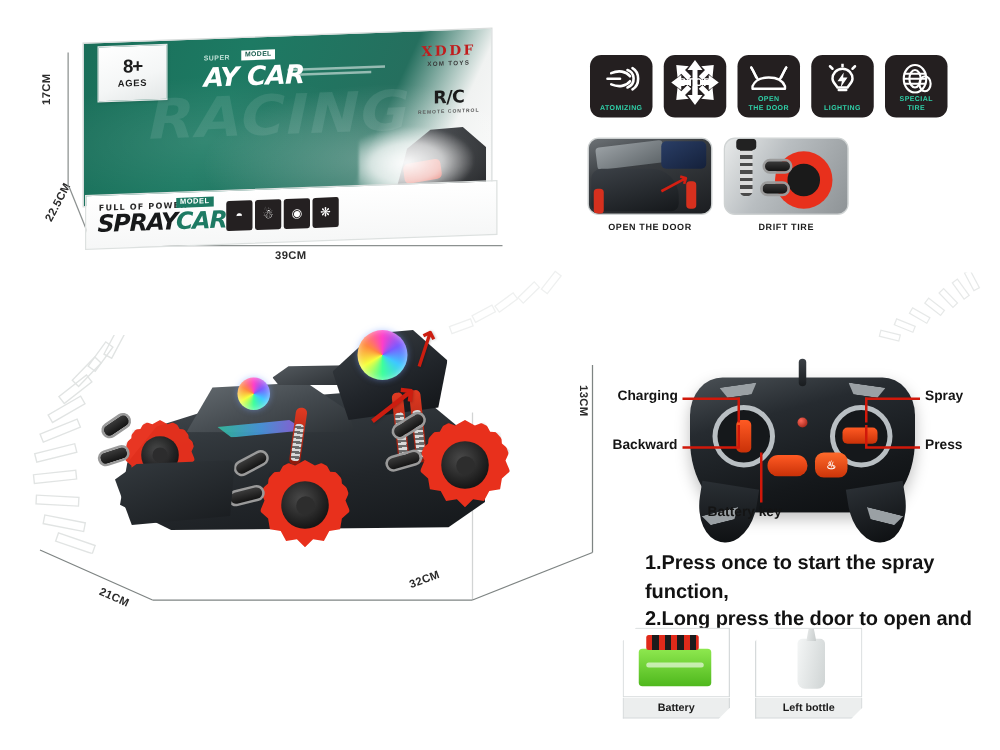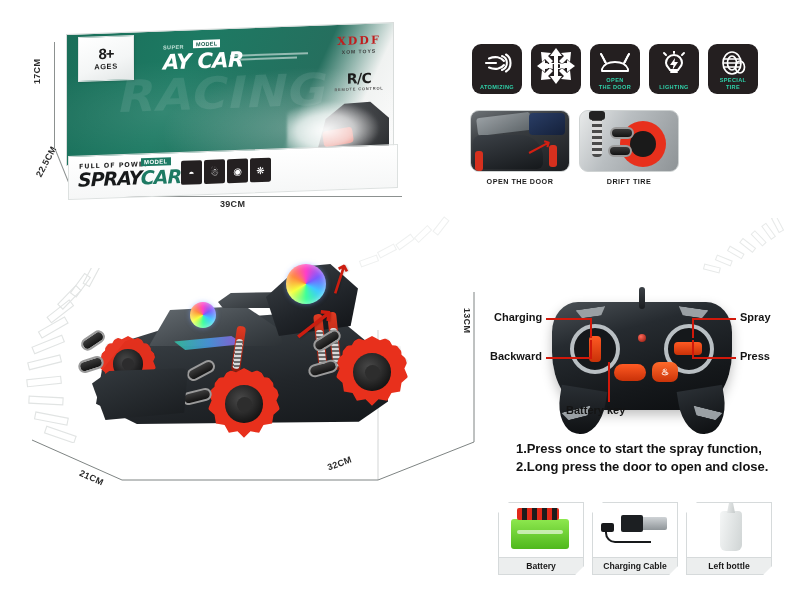--- a/index.html
+++ b/index.html
@@ -197,25 +197,25 @@
   .rc-stick.h{ width:28px; height:13px; }
   .rc-btn-oval{ position:absolute; width:32px; height:17px; border-radius:9px; background:linear-gradient(180deg,#ff5a23,#c93108);}
   .rc-btn-fn{ position:absolute; width:26px; height:20px; border-radius:7px; background:linear-gradient(180deg,#ff6a2b,#cc3409); display:flex; align-items:center; justify-content:center; color:#fff; font-size:9px; font-weight:800;}
   .rc-led{ position:absolute; width:8px; height:8px; border-radius:50%; background:radial-gradient(circle at 35% 32%, #ff6a5a, #8c1408);}
   .rc-trig{ position:absolute; width:30px; height:9px; background:#9aa0a4; clip-path: polygon(0 0,100% 0,82% 100%,18% 100%); }
   .cal-line{ position:absolute; background:#d1180a; }
   .cal-txt{ position:absolute; font-size:11px; font-weight:700; color:#141414; white-space:nowrap; }
 
   
   #instructions{ position:absolute; left:516px; top:440px; width:275px; }
-  #instructions p{ font-size:13px; font-weight:700; color:#121212; line-height:1.42; letter-spacing:-.05px; }
+  #instructions p{ font-size:16px; font-weight:700; color:#121212; line-height:1.42; letter-spacing:-.05px; }
   #instructions p.indent{ padding-left:9px; }
 
   
-  #acc-strip{ position:absolute; left:498px; top:502px; display:flex; gap:8px; }
+  #acc-strip{ position:absolute; left:498px; top:502px; display:flex; gap:20px; }
   .acc{ width:86px; }
   .acc .pic{
     width:86px; height:56px; background:#fff; border:1px solid #d6dadb;
     position:relative; overflow:hidden;
     clip-path: polygon(11px 0, 100% 0, 100% 100%, 0 100%, 0 11px);
   }
   .acc .cap{
     width:86px; height:17px; background:#eceeee; border:1px solid #d6dadb; border-top:none;
     display:flex; align-items:center; justify-content:center;
     font-size:8.6px; font-weight:700; color:#1a1a1a;
@@ -543,29 +543,20 @@
 
   <div id="acc-strip">
 
     <div class="acc">
       <div class="pic">
         <div class="batt"></div>
       </div>
       <div class="cap">Battery</div>
     </div>
 
-    <div class="acc">
-      <div class="pic">
-        <div class="usb-plug"></div>
-        <div class="usb-blk"></div>
-        <div class="usb-wire"></div>
-        <div class="usb-end"></div>
-      </div>
-      <div class="cap">Charging Cable</div>
-    </div>
 
     <div class="acc">
       <div class="pic">
         <div class="bottle"></div>
       </div>
       <div class="cap">Left bottle</div>
     </div>
   </div>
 
 </div>

